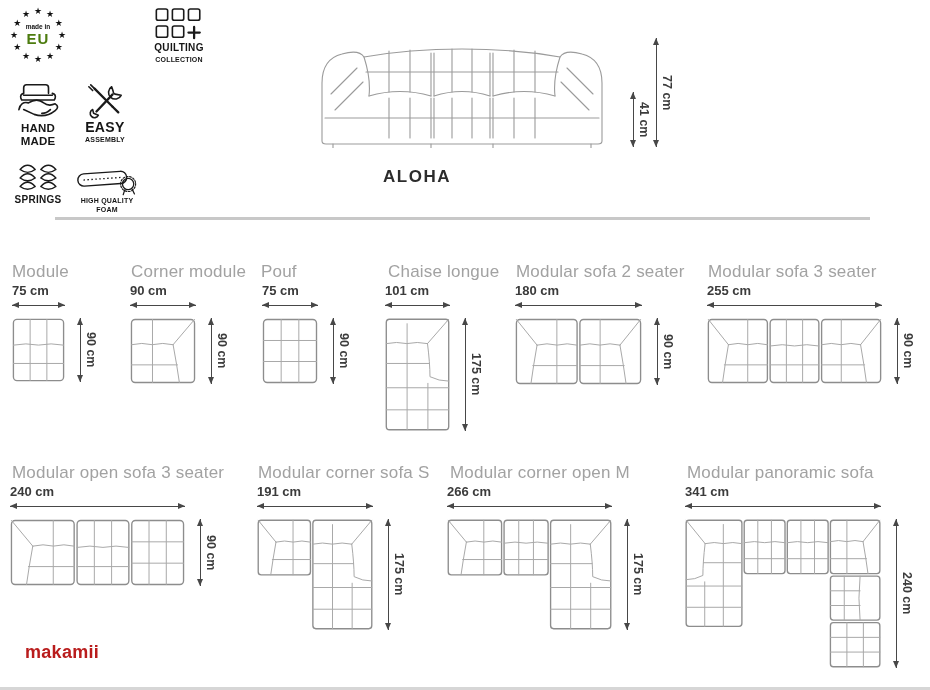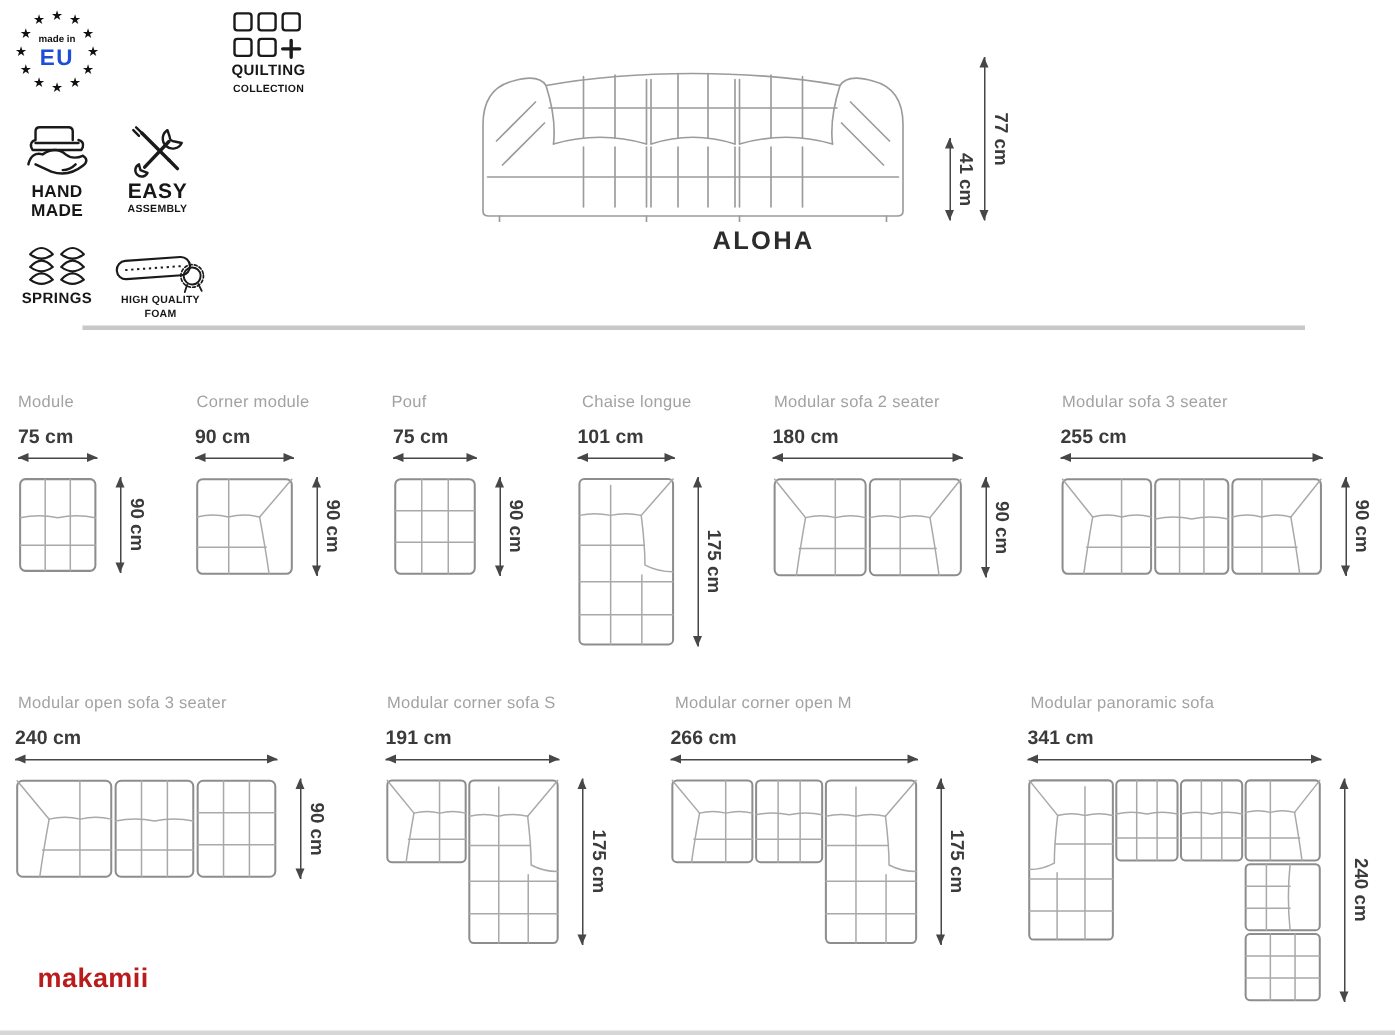--- a/index.html
+++ b/index.html
@@ -16,33 +16,33 @@
   .icon-stroke{fill:none;stroke:#1a1a1a;stroke-width:1.7;stroke-linecap:round;stroke-linejoin:round;}
   .icon-thick{fill:none;stroke:#1a1a1a;stroke-width:2.4;stroke-linecap:round;}
   .icon-dots{fill:none;stroke:#1a1a1a;stroke-width:1.4;stroke-dasharray:1.6 2.6;}
 
   .badge-eu{position:absolute;left:8px;top:6px;width:60px;height:58px;}
   .eu-stars{position:absolute;left:0;top:0;width:60px;height:58px;}
   .eu-stars span{position:absolute;left:50%;top:50%;width:10px;height:10px;margin:-5px 0 0 -5px;
                  display:flex;align-items:center;justify-content:center;
                  font-size:9px;color:#111;font-family:"DejaVu Sans",sans-serif;}
   .eu-madein{position:absolute;left:0;top:17px;width:100%;text-align:center;font-size:6.5px;font-weight:600;color:#111;}
-  .eu-main{position:absolute;left:0;top:24px;width:100%;text-align:center;font-size:15px;font-weight:700;letter-spacing:1px;color:#1d4ed8;}
+  .eu-main{position:absolute;left:0;top:24px;width:100%;text-align:center;font-size:15px;font-weight:700;letter-spacing:1px;color:#4d7c0f;}
 
   .badge-quilting{left:76px;top:12px;width:58px;}
   .badge-modular{left:148px;top:8px;width:62px;}
   .badge-handmade{left:12px;top:80px;width:52px;}
   .badge-easy{left:76px;top:82px;width:58px;}
   .badge-springs{left:12px;top:162px;width:52px;}
   .badge-foam{left:72px;top:164px;width:70px;}
 
   
   .hero-sofa{position:absolute;left:309px;top:34px;width:306px;height:114px;}
   .hero-sofa path{fill:none;stroke:#9b9b9b;stroke-width:1.1;stroke-linecap:round;stroke-linejoin:round;}
-  .hero-name{position:absolute;left:383px;top:151px;width:160px;text-align:right;
+  .hero-name{position:absolute;left:383px;top:167px;width:160px;text-align:left;
              font-size:17px;font-weight:700;letter-spacing:1.5px;color:#2c2c2c;}
 
   
   .harrow{position:absolute;height:0;border-top:1.2px solid #474747;}
   .harrow::before,.harrow::after{content:'';position:absolute;top:-4.3px;width:0;height:0;
       border-top:3.6px solid transparent;border-bottom:3.6px solid transparent;}
   .harrow::before{left:0;border-right:7.5px solid #474747;}
   .harrow::after{right:0;border-left:7.5px solid #474747;}
   .varrow{position:absolute;width:0;border-left:1.2px solid #474747;}
   .varrow::before,.varrow::after{content:'';position:absolute;left:-4.3px;width:0;height:0;
@@ -55,21 +55,21 @@
   .lbl41{left:637px;top:92px;height:55px;}
   .arr41{left:633px;top:92px;height:55px;}
   .lbl77{left:660px;top:38px;height:109px;}
   .arr77{left:656px;top:38px;height:109px;}
 
   .divider{position:absolute;left:55px;top:217px;width:815px;height:3px;background:#c8c8c8;}
   .bottom-edge{position:absolute;left:0;top:687px;width:930px;height:3px;background:#d6d6d6;}
 
   
   .card{position:absolute;}
-  .card-title{position:absolute;left:0;top:0;font-size:11px;font-weight:500;
+  .card-title{position:absolute;left:0;top:0;font-size:17px;font-weight:500;
               letter-spacing:.2px;color:#a2a2a2;white-space:nowrap;}
   .wlabel{position:absolute;top:21px;left:var(--dx);width:var(--dw);text-align:left;
           font-size:13px;font-weight:600;color:#3b3b3b;}
   .card .harrow{top:43px;left:var(--dx);width:var(--dw);}
   .diagram{position:absolute;top:56px;left:var(--dx);width:var(--dw);height:var(--dh);overflow:visible;}
   .diagram path{fill:none;stroke-linecap:round;stroke-linejoin:round;}
   .diagram .outer{stroke:#8d8d8d;stroke-width:1.35;}
   .diagram .inner{stroke:#a9a9a9;stroke-width:1;}
   .card .varrow{top:56px;left:calc(var(--dx) + var(--dw) + 15px);height:var(--dh);}
   .card .vtext{top:56px;left:calc(var(--dx) + var(--dw) + 19px);height:var(--dh);}

